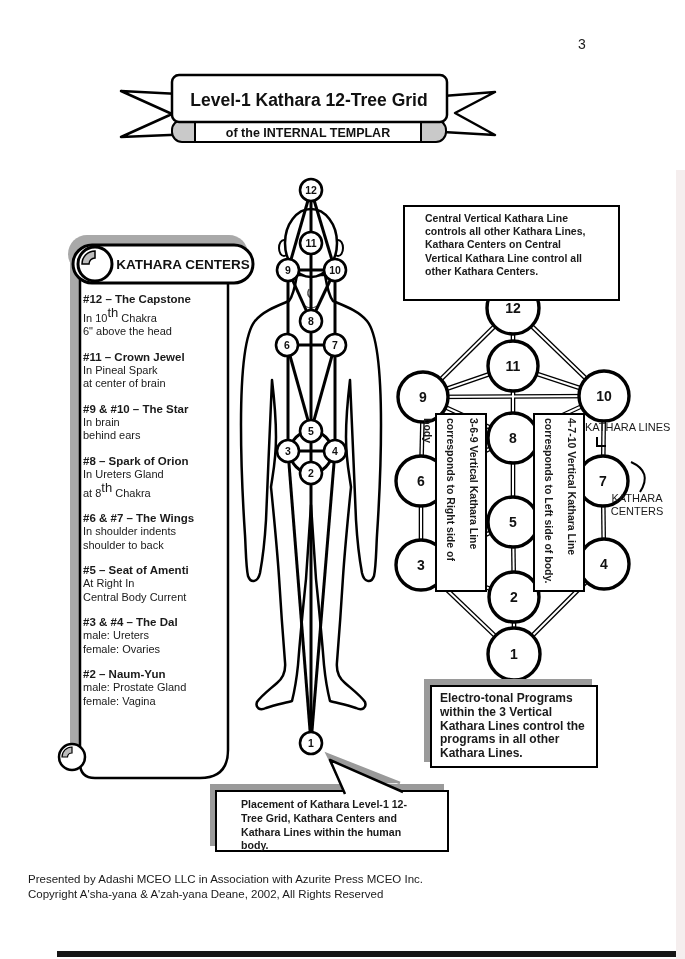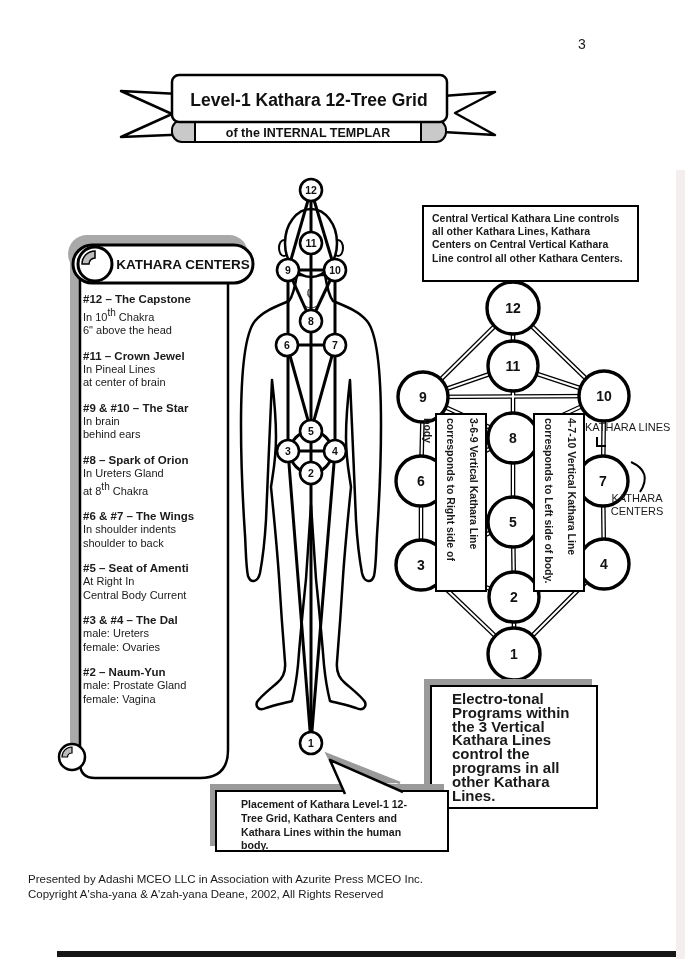--- a/index.html
+++ b/index.html
@@ -6,41 +6,41 @@
   body{
     width:685px;height:959px;position:relative;background:#ffffff;
     font-family:"Liberation Sans",sans-serif;color:#1a1a1a;overflow:hidden;
   }
   .abs{position:absolute;}
   .notebox{
     background:#fff;border:2.5px solid #000;font-weight:bold;
     box-sizing:border-box;z-index:3;
   }
   #page-number{left:578px;top:36px;font-size:14px;z-index:2;}
-  #top-note{left:422px;top:205px;width:217px;height:77px;padding:5px 8px;
+  #top-note{left:403px;top:205px;width:217px;height:96px;padding:5px 20px;
     font-size:10.5px;line-height:13.2px;}
-  #electro-note{left:430px;top:685px;width:168px;padding:5px 20px;
-    font-size:15px;line-height:13.8px;box-shadow:-6px -6px 0 #9a9a9a;}
+  #electro-note{left:430px;top:685px;width:168px;padding:5px 8px;
+    font-size:12px;line-height:13.8px;box-shadow:-6px -6px 0 #9a9a9a;}
   #placement-note{left:215px;top:790px;width:234px;height:62px;padding:6px 24px;
     font-size:10.6px;line-height:13.8px;box-shadow:-5px -6px 0 #9a9a9a;}
   .vbox{
     writing-mode:vertical-rl;white-space:pre-line;background:#fff;
     border:2.5px solid #000;font-weight:bold;font-size:10.5px;line-height:23px;
     box-sizing:border-box;padding:3px 0;z-index:4;text-align:left;
   }
   #vbox-left{left:435px;top:413px;width:52px;height:179px;}
   #vbox-right{left:533px;top:413px;width:52px;height:179px;}
   .side-label{font-weight:normal;font-size:11px;line-height:12.5px;z-index:4;}
   #label-lines{left:585px;top:421px;width:100px;}
   #label-centers{left:596px;top:492px;width:82px;text-align:center;}
   #centers-list{left:83px;top:292px;width:142px;z-index:3;}
   .entry{margin-bottom:11px;}
   .entry-title{font-weight:bold;font-size:11.5px;line-height:14px;}
   .entry-line{font-size:11px;line-height:13.5px;}
-  .entry-line sup{font-size:10px;}
+  .entry-line sup{font-size:13px;}
   #footer{left:28px;top:872px;font-size:11.5px;line-height:15px;z-index:2;}
   #bottom-bar{left:57px;top:951px;width:628px;height:6px;background:#161616;}
   #right-strip{left:676px;top:170px;width:9px;height:789px;background:#f5eeee;}
   svg{position:absolute;overflow:visible;}
   svg text{font-family:"Liberation Sans",sans-serif;}
 </style>
 </head>
 <body>
 
 <div class="abs" id="page-number">3</div>
@@ -74,21 +74,21 @@
 </svg>
 
 <div class="abs" id="centers-list">
     <div class="entry">
       <div class="entry-title">#12 – The Capstone</div>
       <div class="entry-line">In 10<sup>th</sup> Chakra</div>
       <div class="entry-line">6" above the head</div>
     </div>
     <div class="entry">
       <div class="entry-title">#11 – Crown Jewel</div>
-      <div class="entry-line">In Pineal Lines</div>
+      <div class="entry-line">In Pineal Spark</div>
       <div class="entry-line">at center of brain</div>
     </div>
     <div class="entry">
       <div class="entry-title">#9 &amp; #10 – The Star</div>
       <div class="entry-line">In brain</div>
       <div class="entry-line">behind ears</div>
     </div>
     <div class="entry">
       <div class="entry-title">#8 – Spark of Orion</div>
       <div class="entry-line">In Ureters Gland</div>

